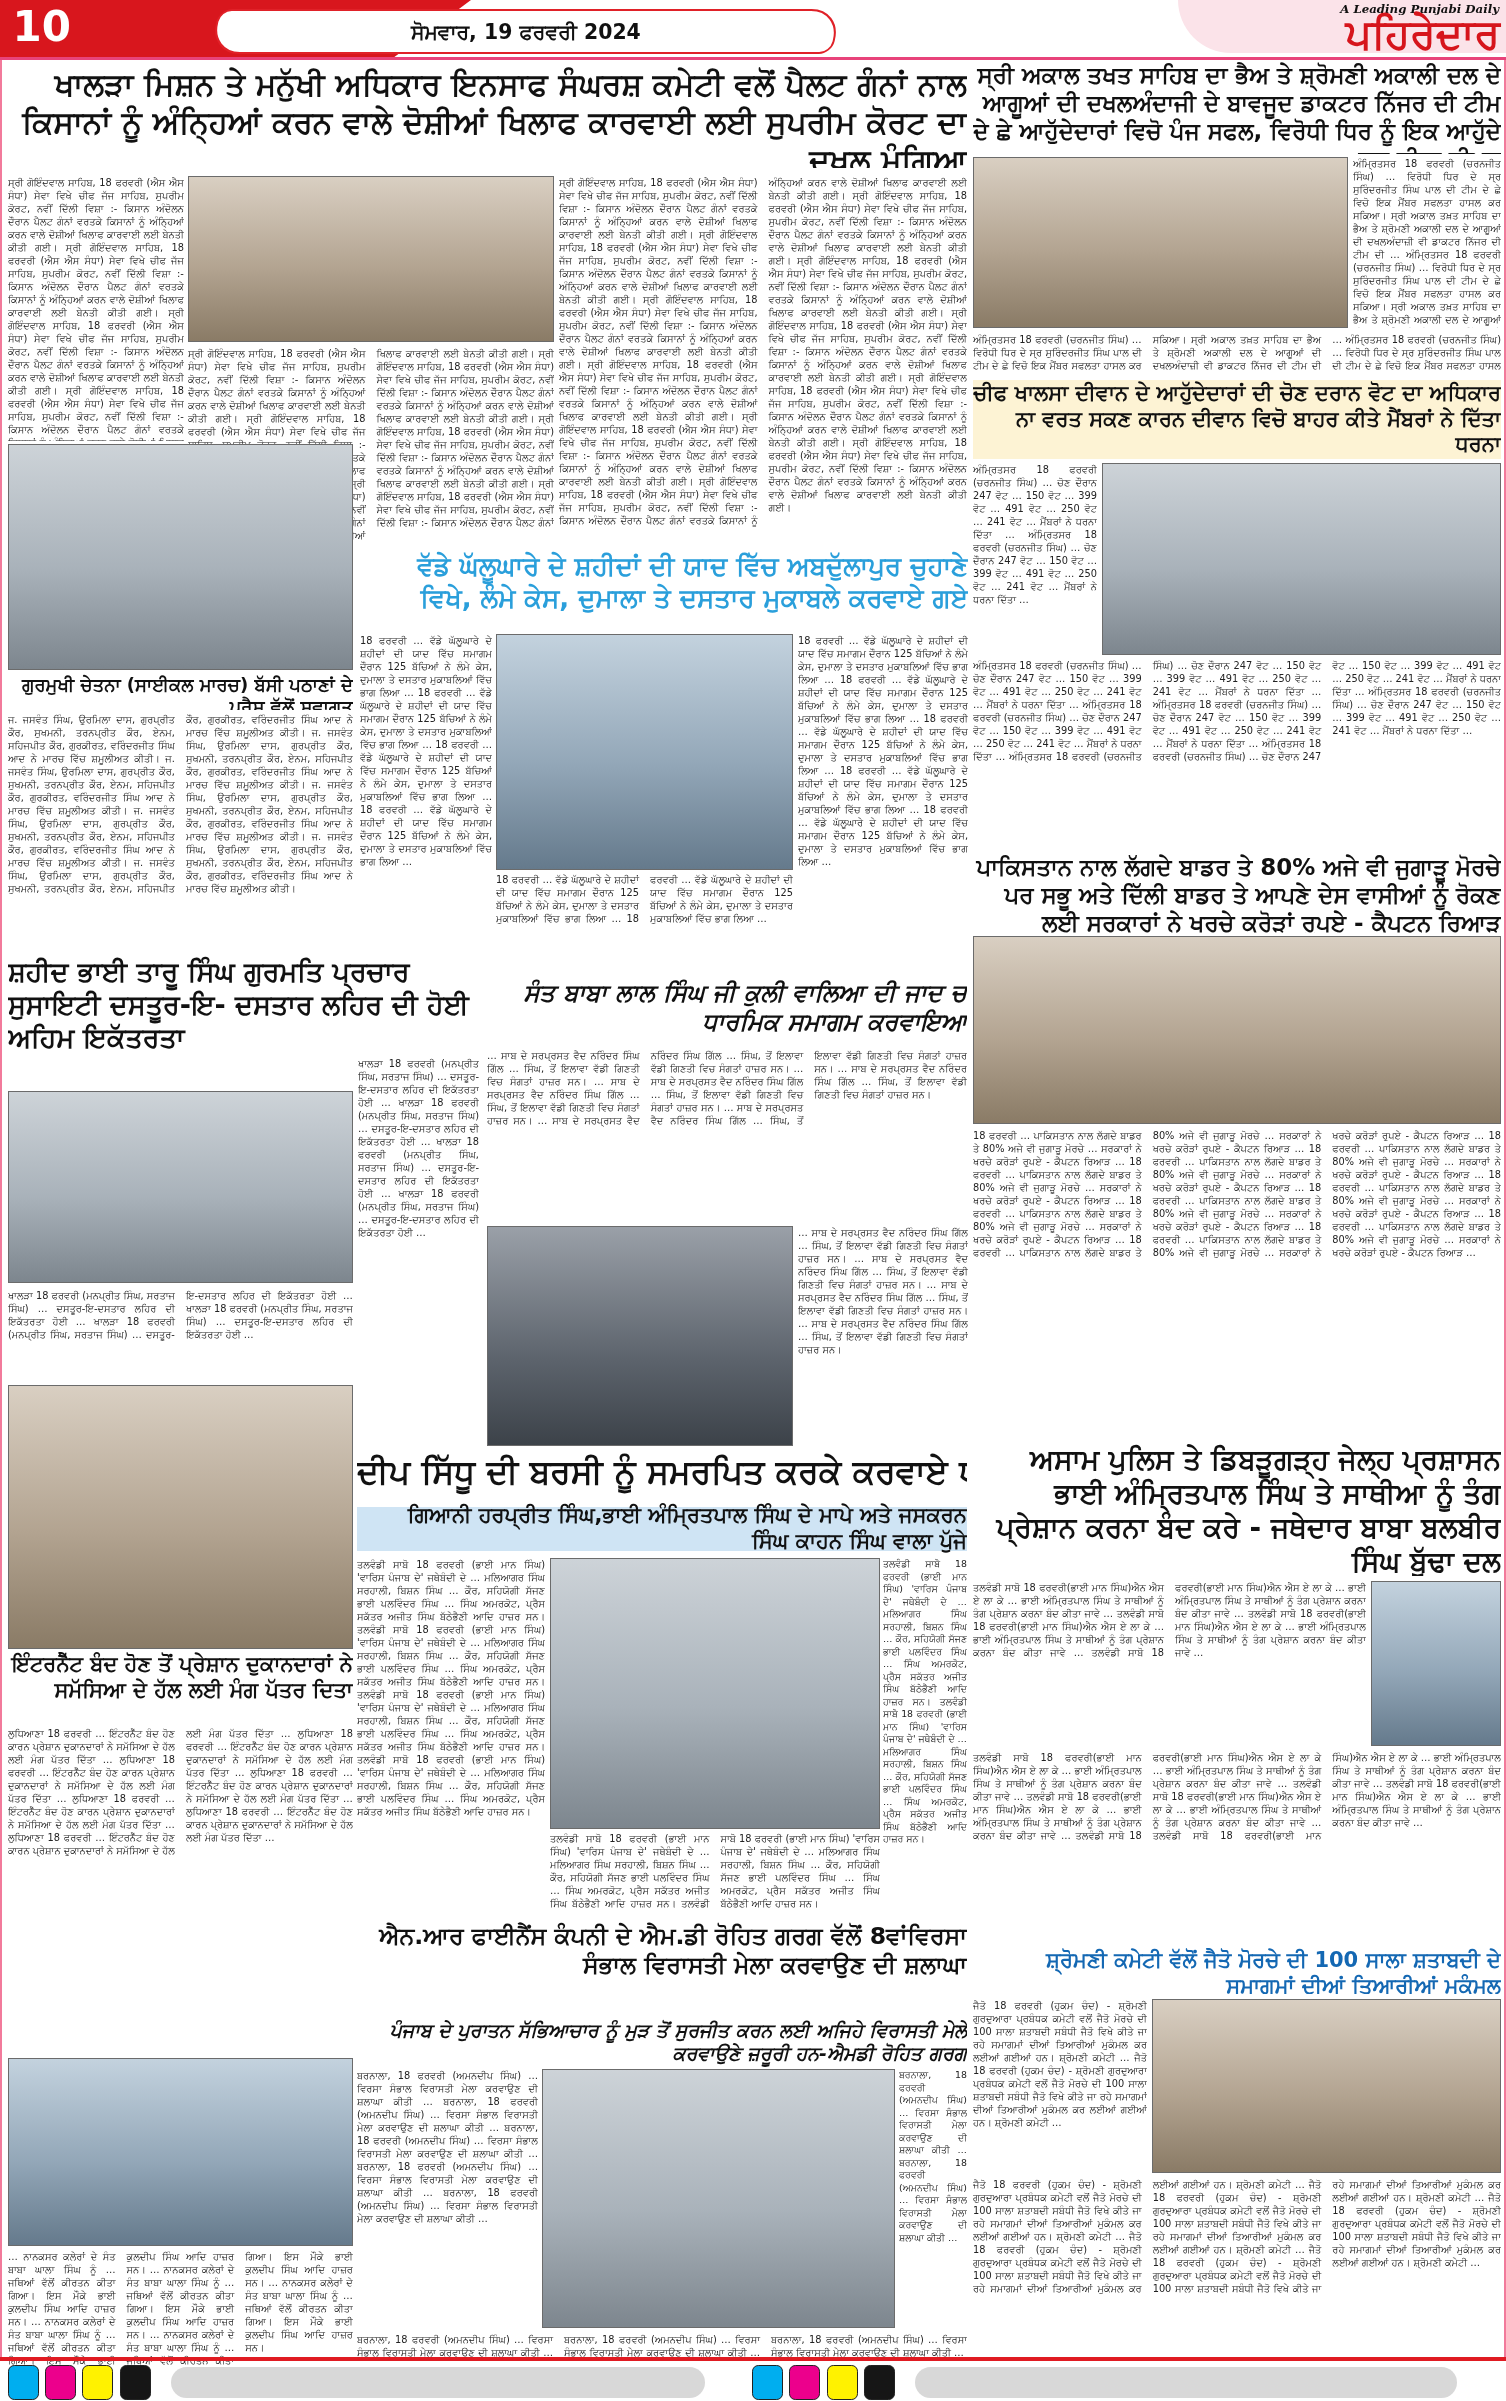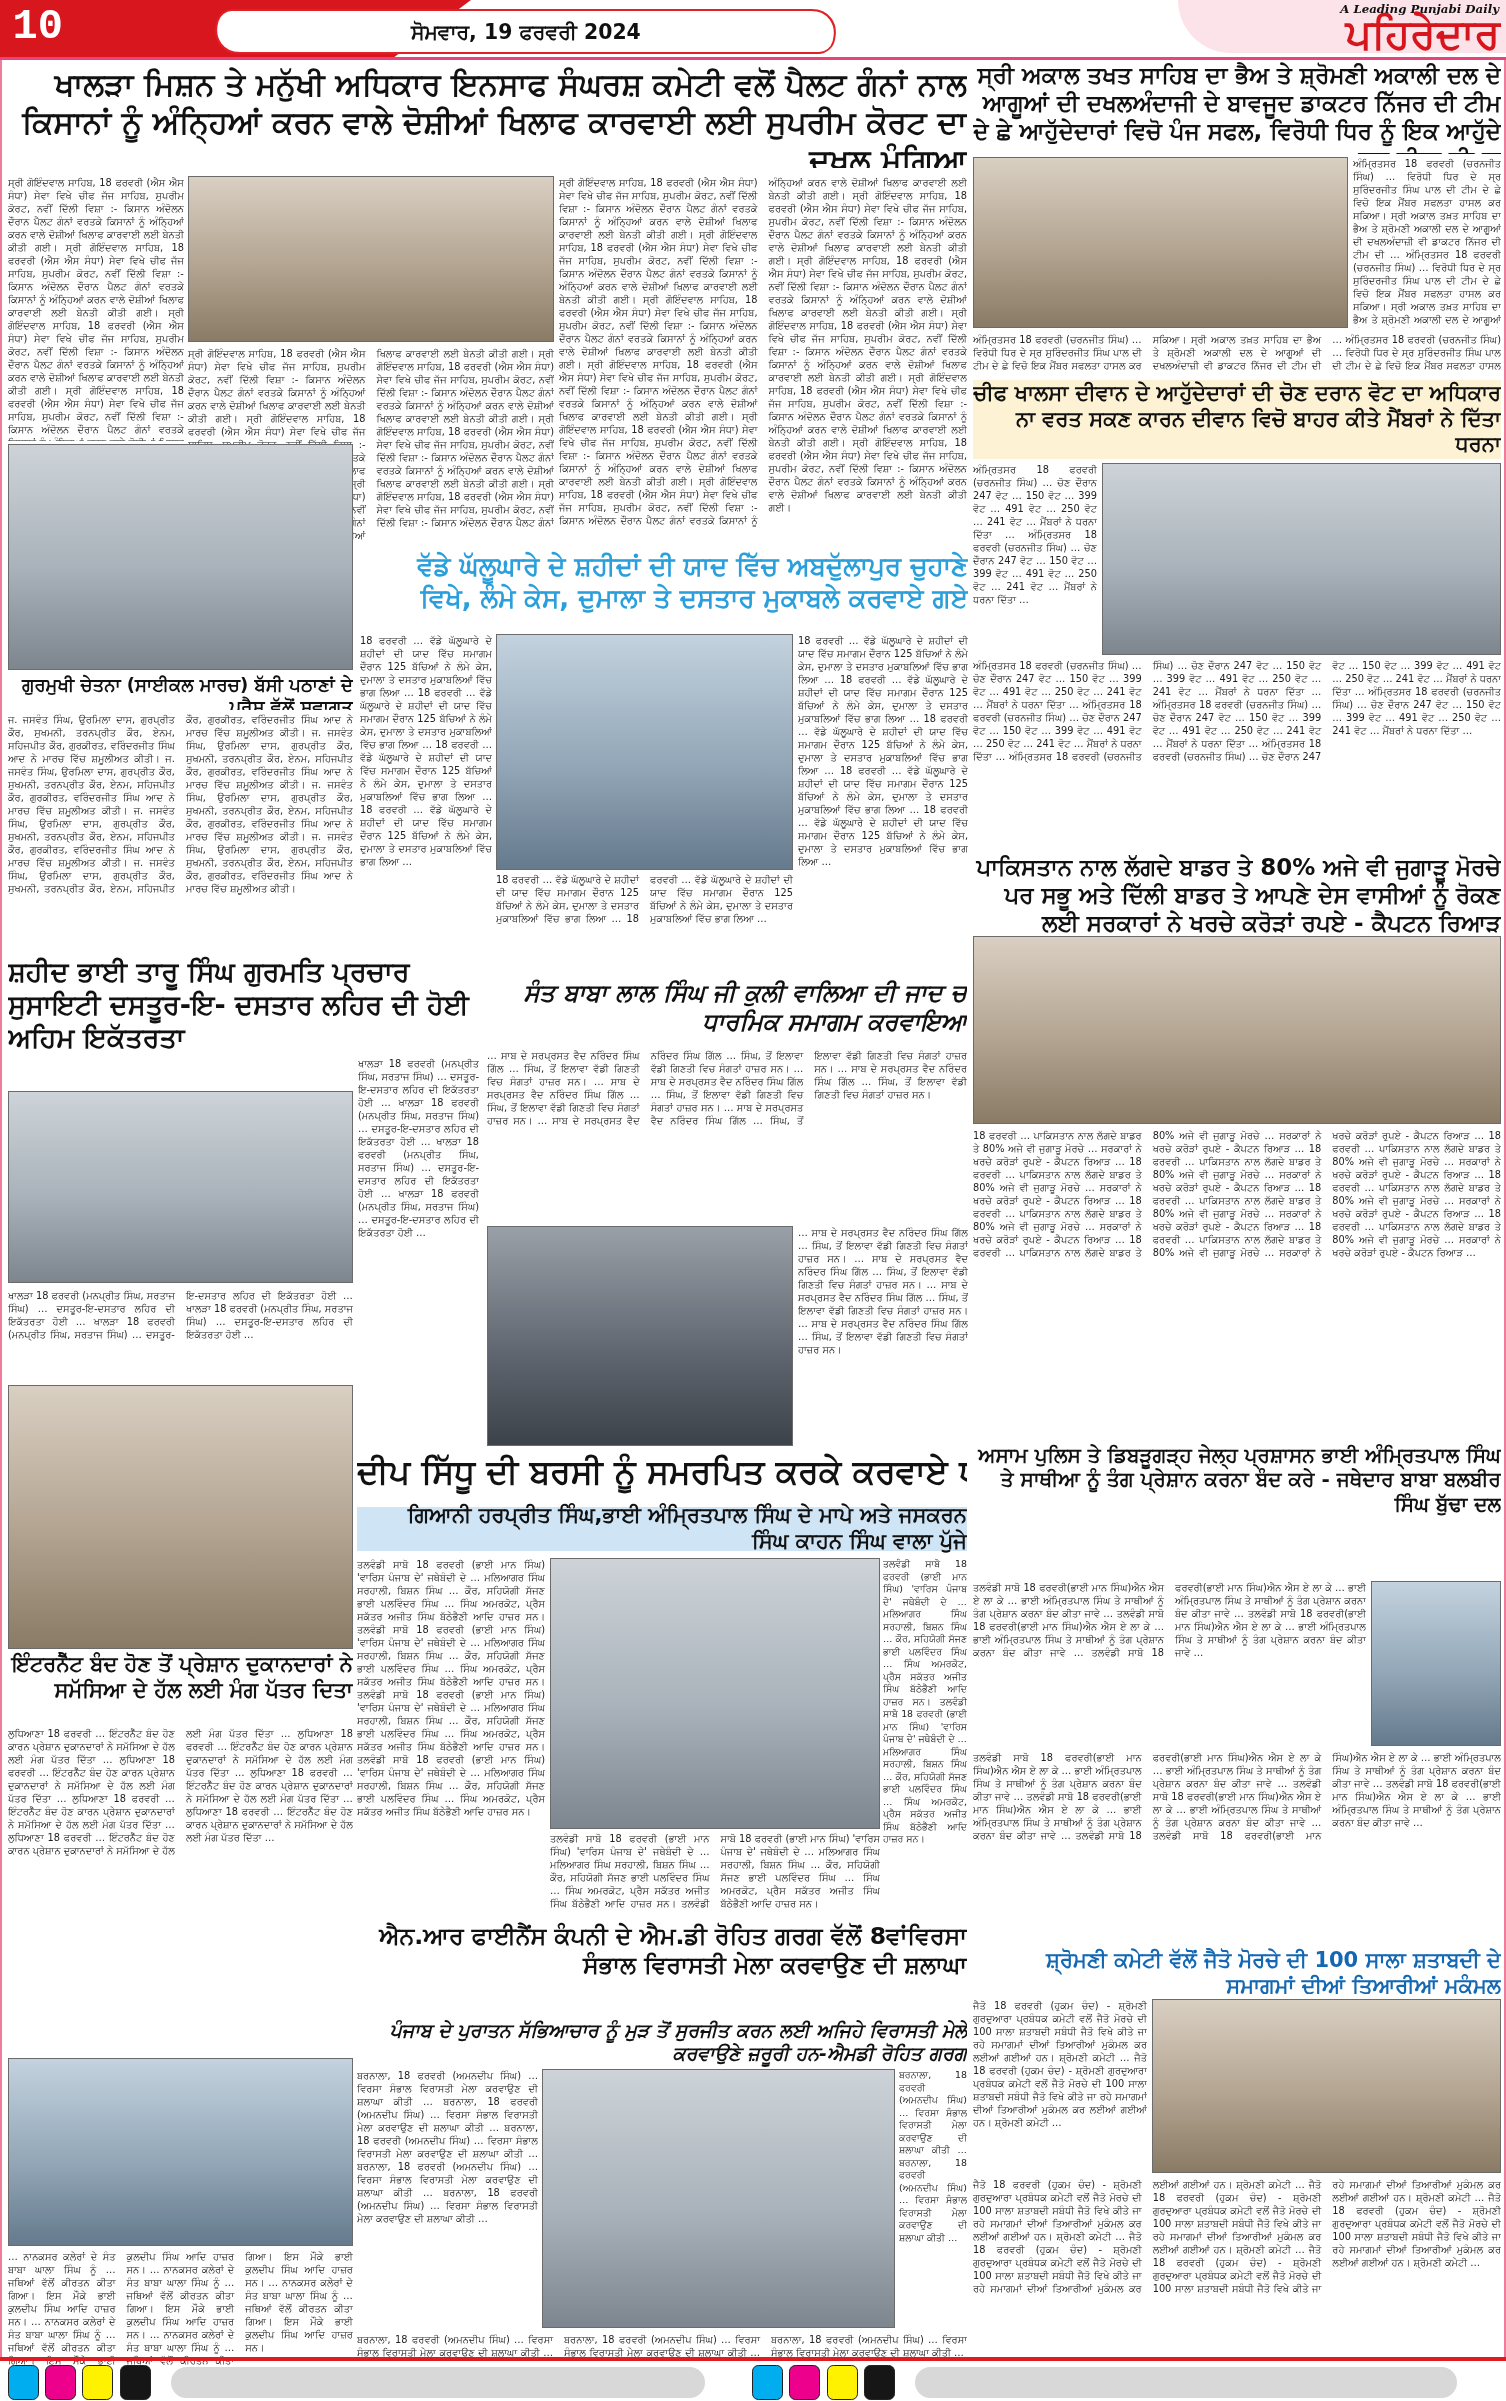--- a/index.html
+++ b/index.html
@@ -17,21 +17,21 @@
   .cols3{column-count:3;column-gap:11px;}
   .photo{border:0.8px solid #6b6b6b;box-sizing:border-box;
          background:linear-gradient(180deg,#cdd3d8 0%,#a9b2ba 55%,#7d868e 100%);}
   .photo.warm{background:linear-gradient(180deg,#d9cfc2 0%,#b3a491 55%,#8a7b66 100%);}
   .photo.cool{background:linear-gradient(180deg,#c3d2de 0%,#93a7b8 55%,#657a8c 100%);}
   .photo.dark{background:linear-gradient(180deg,#9aa0a8 0%,#5d646d 60%,#3c4249 100%);}
   .rule{background:#e8437a;}
   .redrule{background:#e01b22;}
   .pinkline{background:#f27a9b;}
   .hdr-red{background:#d8161d;clip-path:polygon(0 0,471px 0,393px 58px,0 58px);}
-  .pagenum{color:#ffffff;font-size:42px;font-weight:800;line-height:1;font-family:Liberation Mono, monospace;}
+  .pagenum{color:#ffffff;font-size:42px;font-weight:800;line-height:1;}
   .datepill{background:#ffffff;border:2.4px solid #e02128;border-radius:12.6px 31px 12.6px 31px;
             transform:skewX(-14deg);display:flex;align-items:center;justify-content:center;}
   .datepill span{transform:skewX(14deg);font-size:20.4px;font-weight:700;color:#111;}
   .pinkblob{background:#fbe3e9;border-bottom-left-radius:63px;}
   .masthead{color:#d6151c;font-size:41px;font-weight:800;line-height:1;text-align:right;}
   .tagline{font-family:"DejaVu Serif",serif;font-style:italic;font-weight:700;font-size:11.8px;
            color:#111;text-align:right;}
   .chip{width:31px;height:35px;border-radius:6.3px;border:1.6px solid #222;box-sizing:border-box;}
   .chip-cyan{background:#00aeef;} .chip-magenta{background:#ec008c;}
   .chip-yellow{background:#fff200;} .chip-black{background:#161616;}
@@ -97,21 +97,21 @@
 
   <div class="abs h" style="left:357px;top:1452px;width:610px;height:50px;font-size:33px;white-space:nowrap;">ਦੀਪ ਸਿੱਧੂ ਦੀ ਬਰਸੀ ਨੂੰ ਸਮਰਪਿਤ ਕਰਕੇ ਕਰਵਾਏ ਧਾਰਮਿਕ ਸਮਾਗਮ</div>
   <div class="abs subband" style="left:357px;top:1507px;width:610px;height:44px;">
     <span class="h" style="font-size:21px;padding-left:44px;">ਗਿਆਨੀ ਹਰਪ੍ਰੀਤ ਸਿੰਘ,ਭਾਈ ਅੰਮ੍ਰਿਤਪਾਲ ਸਿੰਘ ਦੇ ਮਾਪੇ ਅਤੇ ਜਸਕਰਨ ਸਿੰਘ ਕਾਹਨ ਸਿੰਘ ਵਾਲਾ ਪੁੱਜੇ</span>
   </div>
   <div class="abs body-txt" style="left:357px;top:1558px;width:188px;height:361px;">ਤਲਵੰਡੀ ਸਾਬੋ 18 ਫਰਵਰੀ (ਭਾਈ ਮਾਨ ਸਿੰਘ) 'ਵਾਰਿਸ ਪੰਜਾਬ ਦੇ' ਜਥੇਬੰਦੀ ਦੇ … ਮਲਿਆਗਰ ਸਿੰਘ ਸਰਹਾਲੀ, ਬਿਸ਼ਨ ਸਿੰਘ … ਕੌਰ, ਸਹਿਯੋਗੀ ਸੱਜਣ ਭਾਈ ਪਲਵਿੰਦਰ ਸਿੰਘ … ਸਿੰਘ ਅਮਰਕੋਟ, ਪ੍ਰੈਸ ਸਕੱਤਰ ਅਜੀਤ ਸਿੰਘ ਬੱਠੇਭੈਣੀ ਆਦਿ ਹਾਜ਼ਰ ਸਨ। ਤਲਵੰਡੀ ਸਾਬੋ 18 ਫਰਵਰੀ (ਭਾਈ ਮਾਨ ਸਿੰਘ) 'ਵਾਰਿਸ ਪੰਜਾਬ ਦੇ' ਜਥੇਬੰਦੀ ਦੇ … ਮਲਿਆਗਰ ਸਿੰਘ ਸਰਹਾਲੀ, ਬਿਸ਼ਨ ਸਿੰਘ … ਕੌਰ, ਸਹਿਯੋਗੀ ਸੱਜਣ ਭਾਈ ਪਲਵਿੰਦਰ ਸਿੰਘ … ਸਿੰਘ ਅਮਰਕੋਟ, ਪ੍ਰੈਸ ਸਕੱਤਰ ਅਜੀਤ ਸਿੰਘ ਬੱਠੇਭੈਣੀ ਆਦਿ ਹਾਜ਼ਰ ਸਨ। ਤਲਵੰਡੀ ਸਾਬੋ 18 ਫਰਵਰੀ (ਭਾਈ ਮਾਨ ਸਿੰਘ) 'ਵਾਰਿਸ ਪੰਜਾਬ ਦੇ' ਜਥੇਬੰਦੀ ਦੇ … ਮਲਿਆਗਰ ਸਿੰਘ ਸਰਹਾਲੀ, ਬਿਸ਼ਨ ਸਿੰਘ … ਕੌਰ, ਸਹਿਯੋਗੀ ਸੱਜਣ ਭਾਈ ਪਲਵਿੰਦਰ ਸਿੰਘ … ਸਿੰਘ ਅਮਰਕੋਟ, ਪ੍ਰੈਸ ਸਕੱਤਰ ਅਜੀਤ ਸਿੰਘ ਬੱਠੇਭੈਣੀ ਆਦਿ ਹਾਜ਼ਰ ਸਨ। ਤਲਵੰਡੀ ਸਾਬੋ 18 ਫਰਵਰੀ (ਭਾਈ ਮਾਨ ਸਿੰਘ) 'ਵਾਰਿਸ ਪੰਜਾਬ ਦੇ' ਜਥੇਬੰਦੀ ਦੇ … ਮਲਿਆਗਰ ਸਿੰਘ ਸਰਹਾਲੀ, ਬਿਸ਼ਨ ਸਿੰਘ … ਕੌਰ, ਸਹਿਯੋਗੀ ਸੱਜਣ ਭਾਈ ਪਲਵਿੰਦਰ ਸਿੰਘ … ਸਿੰਘ ਅਮਰਕੋਟ, ਪ੍ਰੈਸ ਸਕੱਤਰ ਅਜੀਤ ਸਿੰਘ ਬੱਠੇਭੈਣੀ ਆਦਿ ਹਾਜ਼ਰ ਸਨ।</div>
   <div class="abs photo" style="left:550px;top:1558px;width:330px;height:271px;"></div>
   <div class="abs body-txt" style="left:883px;top:1558px;width:84px;height:361px;font-size:9.4px;">ਤਲਵੰਡੀ ਸਾਬੋ 18 ਫਰਵਰੀ (ਭਾਈ ਮਾਨ ਸਿੰਘ) 'ਵਾਰਿਸ ਪੰਜਾਬ ਦੇ' ਜਥੇਬੰਦੀ ਦੇ … ਮਲਿਆਗਰ ਸਿੰਘ ਸਰਹਾਲੀ, ਬਿਸ਼ਨ ਸਿੰਘ … ਕੌਰ, ਸਹਿਯੋਗੀ ਸੱਜਣ ਭਾਈ ਪਲਵਿੰਦਰ ਸਿੰਘ … ਸਿੰਘ ਅਮਰਕੋਟ, ਪ੍ਰੈਸ ਸਕੱਤਰ ਅਜੀਤ ਸਿੰਘ ਬੱਠੇਭੈਣੀ ਆਦਿ ਹਾਜ਼ਰ ਸਨ। ਤਲਵੰਡੀ ਸਾਬੋ 18 ਫਰਵਰੀ (ਭਾਈ ਮਾਨ ਸਿੰਘ) 'ਵਾਰਿਸ ਪੰਜਾਬ ਦੇ' ਜਥੇਬੰਦੀ ਦੇ … ਮਲਿਆਗਰ ਸਿੰਘ ਸਰਹਾਲੀ, ਬਿਸ਼ਨ ਸਿੰਘ … ਕੌਰ, ਸਹਿਯੋਗੀ ਸੱਜਣ ਭਾਈ ਪਲਵਿੰਦਰ ਸਿੰਘ … ਸਿੰਘ ਅਮਰਕੋਟ, ਪ੍ਰੈਸ ਸਕੱਤਰ ਅਜੀਤ ਸਿੰਘ ਬੱਠੇਭੈਣੀ ਆਦਿ ਹਾਜ਼ਰ ਸਨ।</div>
   <div class="abs body-txt cols2" style="left:550px;top:1832px;width:330px;height:86px;">ਤਲਵੰਡੀ ਸਾਬੋ 18 ਫਰਵਰੀ (ਭਾਈ ਮਾਨ ਸਿੰਘ) 'ਵਾਰਿਸ ਪੰਜਾਬ ਦੇ' ਜਥੇਬੰਦੀ ਦੇ … ਮਲਿਆਗਰ ਸਿੰਘ ਸਰਹਾਲੀ, ਬਿਸ਼ਨ ਸਿੰਘ … ਕੌਰ, ਸਹਿਯੋਗੀ ਸੱਜਣ ਭਾਈ ਪਲਵਿੰਦਰ ਸਿੰਘ … ਸਿੰਘ ਅਮਰਕੋਟ, ਪ੍ਰੈਸ ਸਕੱਤਰ ਅਜੀਤ ਸਿੰਘ ਬੱਠੇਭੈਣੀ ਆਦਿ ਹਾਜ਼ਰ ਸਨ। ਤਲਵੰਡੀ ਸਾਬੋ 18 ਫਰਵਰੀ (ਭਾਈ ਮਾਨ ਸਿੰਘ) 'ਵਾਰਿਸ ਪੰਜਾਬ ਦੇ' ਜਥੇਬੰਦੀ ਦੇ … ਮਲਿਆਗਰ ਸਿੰਘ ਸਰਹਾਲੀ, ਬਿਸ਼ਨ ਸਿੰਘ … ਕੌਰ, ਸਹਿਯੋਗੀ ਸੱਜਣ ਭਾਈ ਪਲਵਿੰਦਰ ਸਿੰਘ … ਸਿੰਘ ਅਮਰਕੋਟ, ਪ੍ਰੈਸ ਸਕੱਤਰ ਅਜੀਤ ਸਿੰਘ ਬੱਠੇਭੈਣੀ ਆਦਿ ਹਾਜ਼ਰ ਸਨ।</div>
 
-  <div class="abs h" style="left:973px;top:1443px;width:528px;height:133px;font-size:20px;">ਅਸਾਮ ਪੁਲਿਸ ਤੇ ਡਿਬੜੂਗੜ੍ਹ ਜੇਲ੍ਹ ਪ੍ਰਸ਼ਾਸਨ ਭਾਈ ਅੰਮ੍ਰਿਤਪਾਲ ਸਿੰਘ ਤੇ ਸਾਥੀਆ ਨੂੰ ਤੰਗ ਪ੍ਰੇਸ਼ਾਨ ਕਰਨਾ ਬੰਦ ਕਰੇ - ਜਥੇਦਾਰ ਬਾਬਾ ਬਲਬੀਰ ਸਿੰਘ ਬੁੱਢਾ ਦਲ</div>
+  <div class="abs h" style="left:973px;top:1443px;width:528px;height:133px;font-size:28px;">ਅਸਾਮ ਪੁਲਿਸ ਤੇ ਡਿਬੜੂਗੜ੍ਹ ਜੇਲ੍ਹ ਪ੍ਰਸ਼ਾਸਨ ਭਾਈ ਅੰਮ੍ਰਿਤਪਾਲ ਸਿੰਘ ਤੇ ਸਾਥੀਆ ਨੂੰ ਤੰਗ ਪ੍ਰੇਸ਼ਾਨ ਕਰਨਾ ਬੰਦ ਕਰੇ - ਜਥੇਦਾਰ ਬਾਬਾ ਬਲਬੀਰ ਸਿੰਘ ਬੁੱਢਾ ਦਲ</div>
   <div class="abs body-txt cols2" style="left:973px;top:1581px;width:393px;height:165px;">ਤਲਵੰਡੀ ਸਾਬੋ 18 ਫਰਵਰੀ(ਭਾਈ ਮਾਨ ਸਿੰਘ)ਐਨ ਐਸ ਏ ਲਾ ਕੇ … ਭਾਈ ਅੰਮ੍ਰਿਤਪਾਲ ਸਿੰਘ ਤੇ ਸਾਥੀਆਂ ਨੂੰ ਤੰਗ ਪ੍ਰੇਸ਼ਾਨ ਕਰਨਾ ਬੰਦ ਕੀਤਾ ਜਾਵੇ … ਤਲਵੰਡੀ ਸਾਬੋ 18 ਫਰਵਰੀ(ਭਾਈ ਮਾਨ ਸਿੰਘ)ਐਨ ਐਸ ਏ ਲਾ ਕੇ … ਭਾਈ ਅੰਮ੍ਰਿਤਪਾਲ ਸਿੰਘ ਤੇ ਸਾਥੀਆਂ ਨੂੰ ਤੰਗ ਪ੍ਰੇਸ਼ਾਨ ਕਰਨਾ ਬੰਦ ਕੀਤਾ ਜਾਵੇ … ਤਲਵੰਡੀ ਸਾਬੋ 18 ਫਰਵਰੀ(ਭਾਈ ਮਾਨ ਸਿੰਘ)ਐਨ ਐਸ ਏ ਲਾ ਕੇ … ਭਾਈ ਅੰਮ੍ਰਿਤਪਾਲ ਸਿੰਘ ਤੇ ਸਾਥੀਆਂ ਨੂੰ ਤੰਗ ਪ੍ਰੇਸ਼ਾਨ ਕਰਨਾ ਬੰਦ ਕੀਤਾ ਜਾਵੇ … ਤਲਵੰਡੀ ਸਾਬੋ 18 ਫਰਵਰੀ(ਭਾਈ ਮਾਨ ਸਿੰਘ)ਐਨ ਐਸ ਏ ਲਾ ਕੇ … ਭਾਈ ਅੰਮ੍ਰਿਤਪਾਲ ਸਿੰਘ ਤੇ ਸਾਥੀਆਂ ਨੂੰ ਤੰਗ ਪ੍ਰੇਸ਼ਾਨ ਕਰਨਾ ਬੰਦ ਕੀਤਾ ਜਾਵੇ …</div>
   <div class="abs photo cool" style="left:1371px;top:1581px;width:130px;height:165px;"></div>
   <div class="abs body-txt cols3" style="left:973px;top:1751px;width:528px;height:193px;">ਤਲਵੰਡੀ ਸਾਬੋ 18 ਫਰਵਰੀ(ਭਾਈ ਮਾਨ ਸਿੰਘ)ਐਨ ਐਸ ਏ ਲਾ ਕੇ … ਭਾਈ ਅੰਮ੍ਰਿਤਪਾਲ ਸਿੰਘ ਤੇ ਸਾਥੀਆਂ ਨੂੰ ਤੰਗ ਪ੍ਰੇਸ਼ਾਨ ਕਰਨਾ ਬੰਦ ਕੀਤਾ ਜਾਵੇ … ਤਲਵੰਡੀ ਸਾਬੋ 18 ਫਰਵਰੀ(ਭਾਈ ਮਾਨ ਸਿੰਘ)ਐਨ ਐਸ ਏ ਲਾ ਕੇ … ਭਾਈ ਅੰਮ੍ਰਿਤਪਾਲ ਸਿੰਘ ਤੇ ਸਾਥੀਆਂ ਨੂੰ ਤੰਗ ਪ੍ਰੇਸ਼ਾਨ ਕਰਨਾ ਬੰਦ ਕੀਤਾ ਜਾਵੇ … ਤਲਵੰਡੀ ਸਾਬੋ 18 ਫਰਵਰੀ(ਭਾਈ ਮਾਨ ਸਿੰਘ)ਐਨ ਐਸ ਏ ਲਾ ਕੇ … ਭਾਈ ਅੰਮ੍ਰਿਤਪਾਲ ਸਿੰਘ ਤੇ ਸਾਥੀਆਂ ਨੂੰ ਤੰਗ ਪ੍ਰੇਸ਼ਾਨ ਕਰਨਾ ਬੰਦ ਕੀਤਾ ਜਾਵੇ … ਤਲਵੰਡੀ ਸਾਬੋ 18 ਫਰਵਰੀ(ਭਾਈ ਮਾਨ ਸਿੰਘ)ਐਨ ਐਸ ਏ ਲਾ ਕੇ … ਭਾਈ ਅੰਮ੍ਰਿਤਪਾਲ ਸਿੰਘ ਤੇ ਸਾਥੀਆਂ ਨੂੰ ਤੰਗ ਪ੍ਰੇਸ਼ਾਨ ਕਰਨਾ ਬੰਦ ਕੀਤਾ ਜਾਵੇ … ਤਲਵੰਡੀ ਸਾਬੋ 18 ਫਰਵਰੀ(ਭਾਈ ਮਾਨ ਸਿੰਘ)ਐਨ ਐਸ ਏ ਲਾ ਕੇ … ਭਾਈ ਅੰਮ੍ਰਿਤਪਾਲ ਸਿੰਘ ਤੇ ਸਾਥੀਆਂ ਨੂੰ ਤੰਗ ਪ੍ਰੇਸ਼ਾਨ ਕਰਨਾ ਬੰਦ ਕੀਤਾ ਜਾਵੇ … ਤਲਵੰਡੀ ਸਾਬੋ 18 ਫਰਵਰੀ(ਭਾਈ ਮਾਨ ਸਿੰਘ)ਐਨ ਐਸ ਏ ਲਾ ਕੇ … ਭਾਈ ਅੰਮ੍ਰਿਤਪਾਲ ਸਿੰਘ ਤੇ ਸਾਥੀਆਂ ਨੂੰ ਤੰਗ ਪ੍ਰੇਸ਼ਾਨ ਕਰਨਾ ਬੰਦ ਕੀਤਾ ਜਾਵੇ …</div>
 
   <div class="abs photo warm" style="left:7.9px;top:1385px;width:345px;height:264px;"></div>
   <div class="abs h" style="left:7.9px;top:1652px;width:345px;height:72px;font-size:21px;">ਇੰਟਰਨੈੱਟ ਬੰਦ ਹੋਣ ਤੋਂ ਪ੍ਰੇਸ਼ਾਨ ਦੁਕਾਨਦਾਰਾਂ ਨੇ ਸਮੱਸਿਆ ਦੇ ਹੱਲ ਲਈ ਮੰਗ ਪੱਤਰ ਦਿਤਾ</div>
   <div class="abs body-txt cols2" style="left:7.9px;top:1727px;width:345px;height:231px;">ਲੁਧਿਆਣਾ 18 ਫਰਵਰੀ … ਇੰਟਰਨੈੱਟ ਬੰਦ ਹੋਣ ਕਾਰਨ ਪ੍ਰੇਸ਼ਾਨ ਦੁਕਾਨਦਾਰਾਂ ਨੇ ਸਮੱਸਿਆ ਦੇ ਹੱਲ ਲਈ ਮੰਗ ਪੱਤਰ ਦਿੱਤਾ … ਲੁਧਿਆਣਾ 18 ਫਰਵਰੀ … ਇੰਟਰਨੈੱਟ ਬੰਦ ਹੋਣ ਕਾਰਨ ਪ੍ਰੇਸ਼ਾਨ ਦੁਕਾਨਦਾਰਾਂ ਨੇ ਸਮੱਸਿਆ ਦੇ ਹੱਲ ਲਈ ਮੰਗ ਪੱਤਰ ਦਿੱਤਾ … ਲੁਧਿਆਣਾ 18 ਫਰਵਰੀ … ਇੰਟਰਨੈੱਟ ਬੰਦ ਹੋਣ ਕਾਰਨ ਪ੍ਰੇਸ਼ਾਨ ਦੁਕਾਨਦਾਰਾਂ ਨੇ ਸਮੱਸਿਆ ਦੇ ਹੱਲ ਲਈ ਮੰਗ ਪੱਤਰ ਦਿੱਤਾ … ਲੁਧਿਆਣਾ 18 ਫਰਵਰੀ … ਇੰਟਰਨੈੱਟ ਬੰਦ ਹੋਣ ਕਾਰਨ ਪ੍ਰੇਸ਼ਾਨ ਦੁਕਾਨਦਾਰਾਂ ਨੇ ਸਮੱਸਿਆ ਦੇ ਹੱਲ ਲਈ ਮੰਗ ਪੱਤਰ ਦਿੱਤਾ … ਲੁਧਿਆਣਾ 18 ਫਰਵਰੀ … ਇੰਟਰਨੈੱਟ ਬੰਦ ਹੋਣ ਕਾਰਨ ਪ੍ਰੇਸ਼ਾਨ ਦੁਕਾਨਦਾਰਾਂ ਨੇ ਸਮੱਸਿਆ ਦੇ ਹੱਲ ਲਈ ਮੰਗ ਪੱਤਰ ਦਿੱਤਾ … ਲੁਧਿਆਣਾ 18 ਫਰਵਰੀ … ਇੰਟਰਨੈੱਟ ਬੰਦ ਹੋਣ ਕਾਰਨ ਪ੍ਰੇਸ਼ਾਨ ਦੁਕਾਨਦਾਰਾਂ ਨੇ ਸਮੱਸਿਆ ਦੇ ਹੱਲ ਲਈ ਮੰਗ ਪੱਤਰ ਦਿੱਤਾ … ਲੁਧਿਆਣਾ 18 ਫਰਵਰੀ … ਇੰਟਰਨੈੱਟ ਬੰਦ ਹੋਣ ਕਾਰਨ ਪ੍ਰੇਸ਼ਾਨ ਦੁਕਾਨਦਾਰਾਂ ਨੇ ਸਮੱਸਿਆ ਦੇ ਹੱਲ ਲਈ ਮੰਗ ਪੱਤਰ ਦਿੱਤਾ …</div>
 
   <div class="abs photo cool" style="left:7.9px;top:2058px;width:345px;height:188px;"></div>
   <div class="abs body-txt cols3" style="left:7.9px;top:2250px;width:345px;height:135px;">… ਨਾਨਕਸਰ ਕਲੇਰਾਂ ਦੇ ਸੰਤ ਬਾਬਾ ਘਾਲਾ ਸਿੰਘ ਨੂੰ … ਜਥਿਆਂ ਵੱਲੋਂ ਕੀਰਤਨ ਕੀਤਾ ਗਿਆ। ਇਸ ਮੌਕੇ ਭਾਈ ਕੁਲਦੀਪ ਸਿੰਘ ਆਦਿ ਹਾਜ਼ਰ ਸਨ। … ਨਾਨਕਸਰ ਕਲੇਰਾਂ ਦੇ ਸੰਤ ਬਾਬਾ ਘਾਲਾ ਸਿੰਘ ਨੂੰ … ਜਥਿਆਂ ਵੱਲੋਂ ਕੀਰਤਨ ਕੀਤਾ ਗਿਆ। ਇਸ ਮੌਕੇ ਭਾਈ ਕੁਲਦੀਪ ਸਿੰਘ ਆਦਿ ਹਾਜ਼ਰ ਸਨ। … ਨਾਨਕਸਰ ਕਲੇਰਾਂ ਦੇ ਸੰਤ ਬਾਬਾ ਘਾਲਾ ਸਿੰਘ ਨੂੰ … ਜਥਿਆਂ ਵੱਲੋਂ ਕੀਰਤਨ ਕੀਤਾ ਗਿਆ। ਇਸ ਮੌਕੇ ਭਾਈ ਕੁਲਦੀਪ ਸਿੰਘ ਆਦਿ ਹਾਜ਼ਰ ਸਨ। … ਨਾਨਕਸਰ ਕਲੇਰਾਂ ਦੇ ਸੰਤ ਬਾਬਾ ਘਾਲਾ ਸਿੰਘ ਨੂੰ … ਜਥਿਆਂ ਵੱਲੋਂ ਕੀਰਤਨ ਕੀਤਾ ਗਿਆ। ਇਸ ਮੌਕੇ ਭਾਈ ਕੁਲਦੀਪ ਸਿੰਘ ਆਦਿ ਹਾਜ਼ਰ ਸਨ। … ਨਾਨਕਸਰ ਕਲੇਰਾਂ ਦੇ ਸੰਤ ਬਾਬਾ ਘਾਲਾ ਸਿੰਘ ਨੂੰ … ਜਥਿਆਂ ਵੱਲੋਂ ਕੀਰਤਨ ਕੀਤਾ ਗਿਆ। ਇਸ ਮੌਕੇ ਭਾਈ ਕੁਲਦੀਪ ਸਿੰਘ ਆਦਿ ਹਾਜ਼ਰ ਸਨ।</div>

